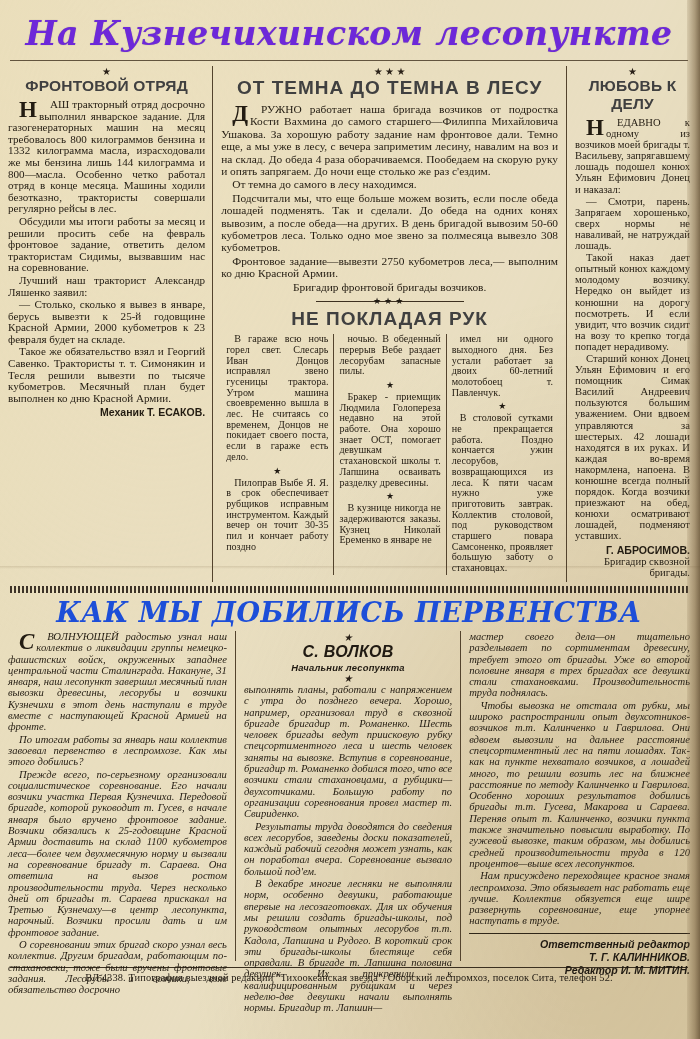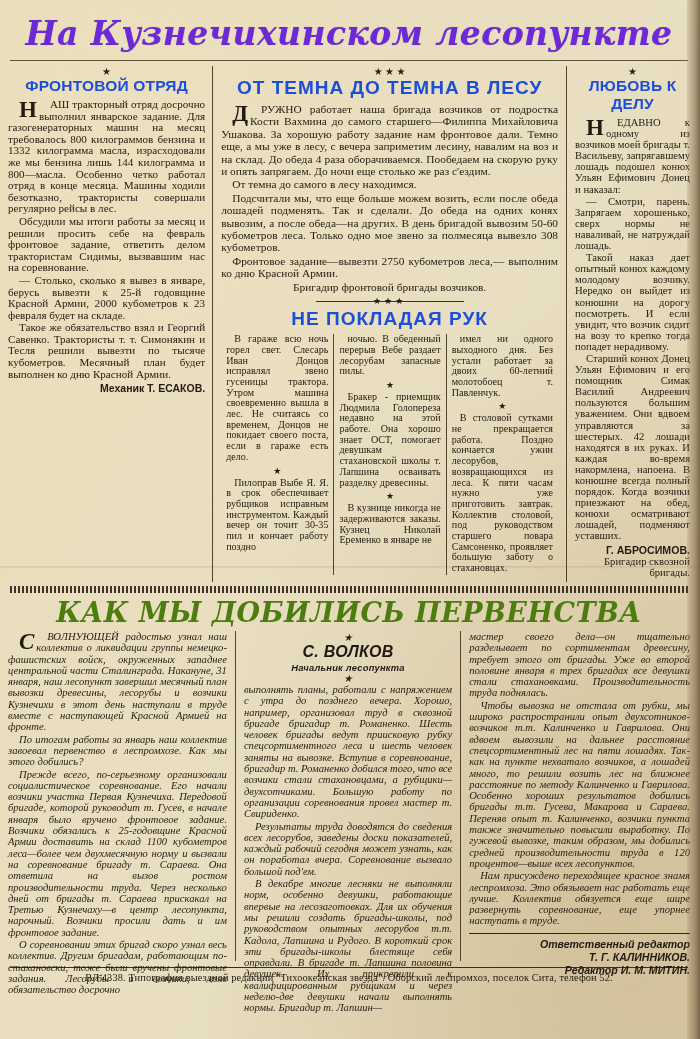--- a/index.html
+++ b/index.html
@@ -62,21 +62,21 @@
     text-align:center;font-size:10px;line-height:9px;color:#2a2118;
     margin:1px 0 1px 0;
   }
   h2.head{
     margin:0 0 4px 0;
     text-align:center;
     font-family:"Liberation Sans", sans-serif;
     font-weight:700;
     font-size:15.5px;
     letter-spacing:.2px;
-    color:#1d4ed8;
+    color:#404040;
   }
   h2.head.big{font-size:19px;}
   h2.head.wide{letter-spacing:1px;}
 
   p{
     margin:0 0 1px 0;
     text-align:justify;
     font-size:11.1px;
     line-height:11.6px;
     text-indent:11px;
@@ -144,21 +144,21 @@
 
   
   .low-title{
     text-align:center;
     margin:4px 0 3px 0;
     font-family:"DejaVu Serif", serif;
     font-style:italic;
     font-weight:700;
     font-size:27px;
     letter-spacing:.5px;
-    color:#4d7c0f;
+    color:#1d4ed8;
   }
   .bottom-block{display:flex;height:330px;font-style:italic;}
   .bcol{box-sizing:border-box;}
   .bcol-1{width:233px;padding-right:8px;}
   .bcol-2{width:232px;padding:0 8px;border-left:1px solid #53432d;border-right:1px solid #53432d;}
   .bcol-3{width:235px;padding-left:8px;}
   .bcol p{font-size:10.6px;line-height:11.3px;}
 
   .byline{
     text-align:center;
@@ -216,20 +216,21 @@
   </div>
   <div class="rule-top"></div>
 
   <div class="top-block">
 
     <div class="col col-a">
       <div class="star">★</div>
       <h2 class="head">ФРОНТОВОЙ ОТРЯД</h2>
       <p class="dropcap">НАШ тракторный отряд досрочно выполнил январское задание. Для газогенераторных машин на месяц требовалось 800 килограммов бензина и 1332 килограмма масла, израсходовали же мы бензина лишь 144 килограмма и 800—масла. Особенно четко работал отряд в конце месяца. Машины ходили безотказно, трактористы совершали регулярно рейсы в лес.</p>
       <p>Обсудили мы итоги работы за месяц и решили просить себе на февраль фронтовое задание, ответить делом трактористам Сидимы, вызвавшим нас на соревнование.</p>
+      <p>Лучший наш тракторист Александр Ляшенко заявил:</p>
       <p>— Столько, сколько я вывез в январе, берусь вывезти к 25-й годовщине Красной Армии, 2000 кубометров к 23 февраля будет на складе.</p>
       <p>Такое же обязательство взял и Георгий Савенко. Трактористы т. т. Симонякин и Тесля решили вывезти по тысяче кубометров. Месячный план будет выполнен ко дню Красной Армии.</p>
       <p class="sig">Механик Т. ЕСАКОВ.</p>
     </div>
 
     <div class="col col-b">
       <div class="star">★ ★ ★</div>
       <h2 class="head big wide">ОТ ТЕМНА ДО ТЕМНА В ЛЕСУ</h2>
       <p class="dropcap">ДРУЖНО работает наша бригада возчиков от подростка Кости Вахмина до самого старшего—Филиппа Михайловича Ушакова. За хорошую работу задание нам фронтовое дали. Темно еще, а мы уже в лесу, с вечера заприметим лесину, навалим на воз и на склад. До обеда 4 раза оборачиваемся. Пообедаем на скорую руку и опять запрягаем. До ночи еще столько же раз с'ездим.</p>
       <p>От темна до самого в лесу находимся.</p>

